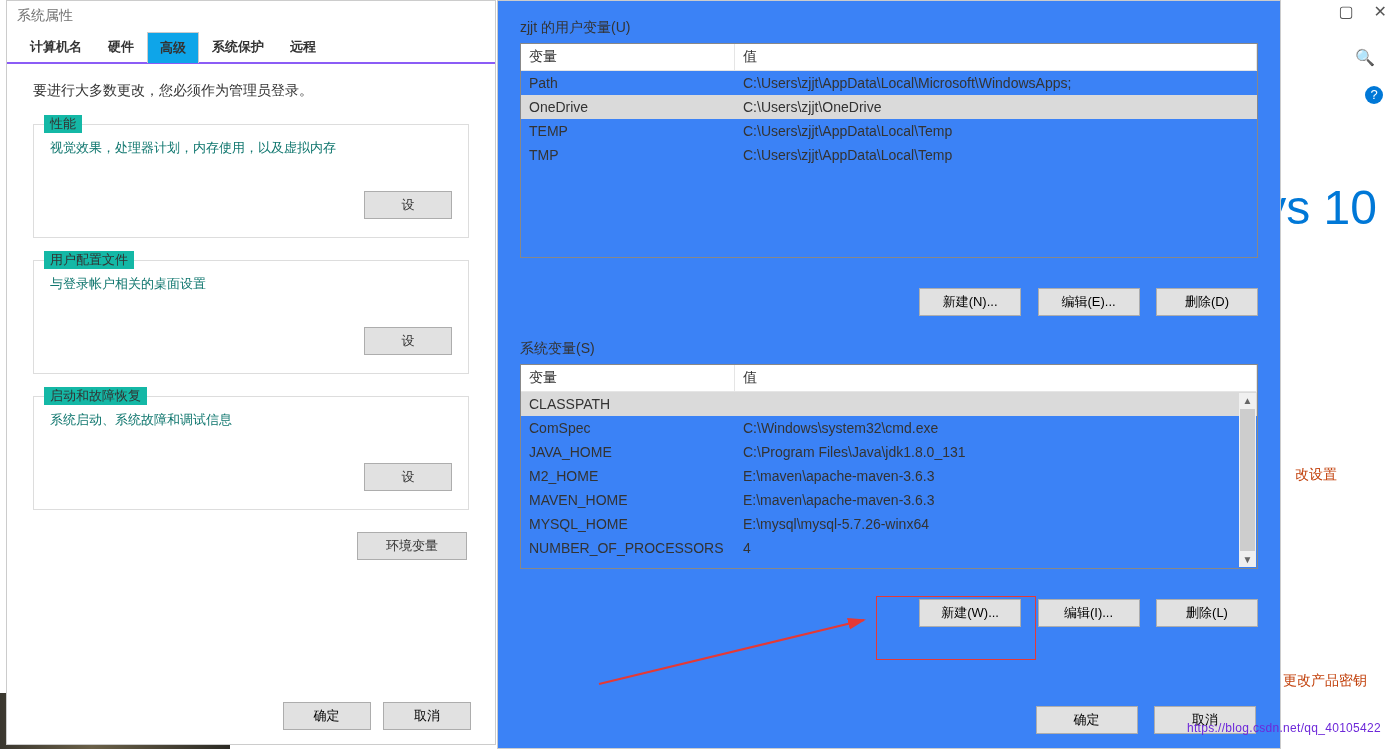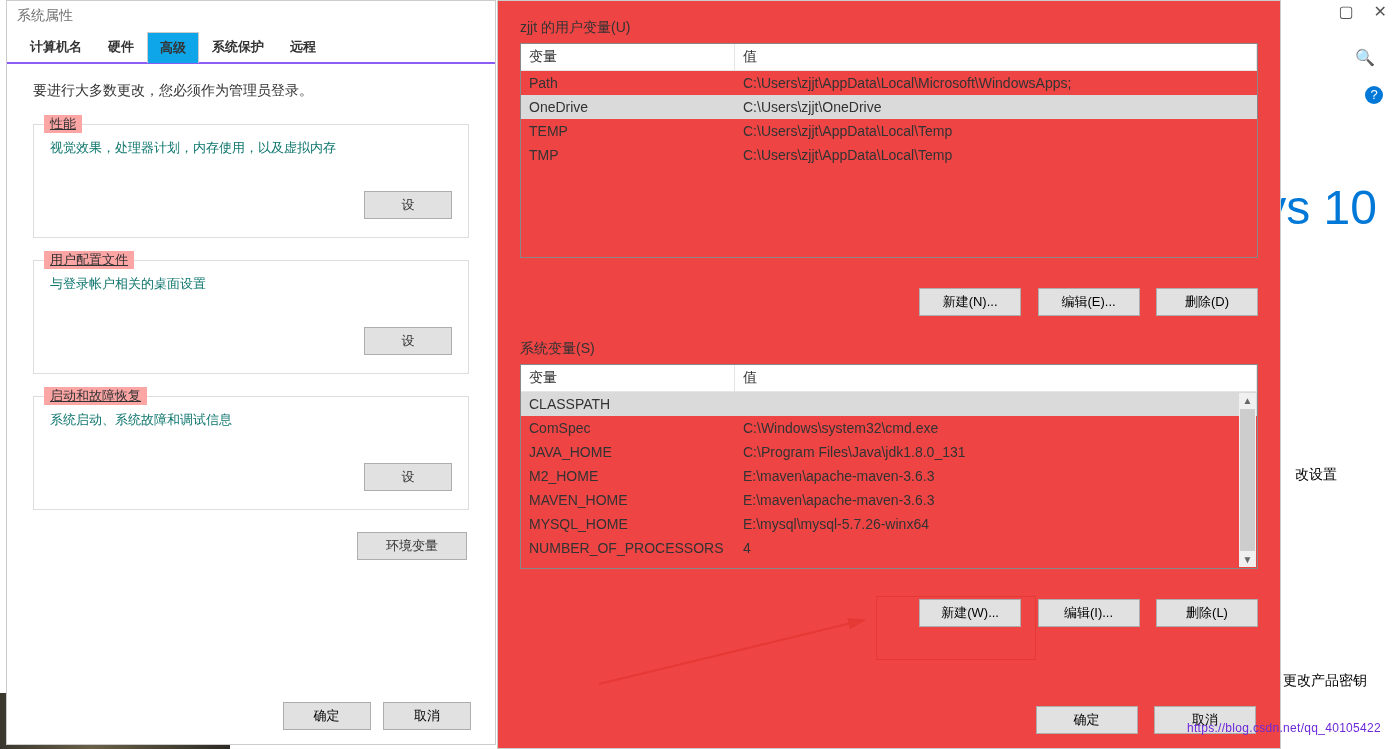--- a/index.html
+++ b/index.html
@@ -10,45 +10,45 @@
   position: absolute; left: 6px; top: 0; width: 490px; height: 745px;
   background: #fff; border: 1px solid #ccc; z-index: 2;
 }
 .sp-title { padding: 6px 10px; font-size: 14px; color: #737373; }
 .tabbar { display: flex; padding: 0 10px; border-bottom: 2px solid #8b5cf6; font-size: 13px; font-weight: bold; }
 .tab { padding: 6px 12px; border: 1px solid transparent; border-bottom: none; color: #333; }
 .tab.active { border-color: #ccc; background: #0ea5e9; position: relative; top: 1px; }
 .sp-body { padding: 18px 26px; font-size: 14px; color: #333; }
 .sp-intro { margin-bottom: 24px; }
 .fieldset { border: 1px solid #ddd; margin-bottom: 22px; padding: 14px 16px 18px; position: relative; }
-.fieldset .legend { position: absolute; top: -10px; left: 10px; background: #fca5a5; padding: 0 6px; font-size: 13px; text-decoration: underline; }
+.fieldset .legend { position: absolute; top: -10px; left: 10px; background: #14b8a6; padding: 0 6px; font-size: 13px; }
 .fieldset .desc { font-size: 13px; color: #0f766e; margin-bottom: 34px; }
 .fieldset .btnrow { text-align: right; }
 .winbtn { display: inline-block; min-width: 88px; padding: 4px 16px; font-size: 13px;
   background: #e1e1e1; border: 1px solid #adadad; text-align: center; cursor: default; }
 .envbtn-row { text-align: right; padding-right: 2px; margin-top: 17px; }
 .sp-footer { position: absolute; left: 0; right: 0; bottom: 14px; text-align: right; padding-right: 24px; }
 .sp-footer .winbtn { margin-left: 8px; min-width: 88px; }
 
 
 .bg-strip { position: absolute; left: 0; top: 0; width: 1397px; height: 749px; z-index: 0; background: #fff; }
 .bg-strip .windows10 { position: absolute; right: 20px; top: 180px; font-size: 48px; color: #0078d7; font-weight: 300; }
-.bg-strip .linkblue { color: #000000; font-size: 14px; position: absolute; }
+.bg-strip .linkblue { color: #c2410c; font-size: 14px; position: absolute; }
 .bg-strip .help-icon { position: absolute; right: 14px; top: 86px; width: 18px; height: 18px; border-radius: 50%;
   background: #0078d7; color: #fff; font-size: 13px; text-align: center; line-height: 18px; }
 .bg-strip .search-icon { position: absolute; right: 22px; top: 48px; color: #555; font-size: 16px; }
 .bg-strip .ctrl-row { position: absolute; right: 10px; top: 2px; display: flex; gap: 20px; color: #555; font-size: 16px; }
 .bg-strip .secmaint { position: absolute; left: 250px; top: 701px; color: #0066cc; font-size: 14px; }
 .bg-strip .taskthumb { position: absolute; left: 0; top: 693px; width: 230px; height: 56px;
   background: linear-gradient(90deg, #3a372f 0%, #6a6048 40%, #2b2a24 100%); }
 
 
 .env-dlg {
   position: absolute; left: 497px; top: 0; width: 784px; height: 749px;
-  background: #ef4444; border: 1px solid #ccc; z-index: 5; padding: 18px 22px 14px;
+  background: #3b82f6; border: 1px solid #ccc; z-index: 5; padding: 18px 22px 14px;
 }
 .env-section-title { font-size: 14px; color: #333; margin-bottom: 6px; }
 .listbox { border: 1px solid #888; width: 100%; font-size: 14px; color: #333; }
 .listhead { display: flex; border-bottom: 1px solid #e5e5e5; background: #fff; }
 .listhead .col { padding: 4px 8px; border-right: 1px solid #e5e5e5; }
 .colA { width: 214px; flex: none; }
 .colB { flex: 1; }
 .listbody { overflow-y: auto; }
 .row { display: flex; padding: 2px 0; }
 .row .cell { padding: 2px 8px; white-space: nowrap; overflow: hidden; text-overflow: ellipsis; }

